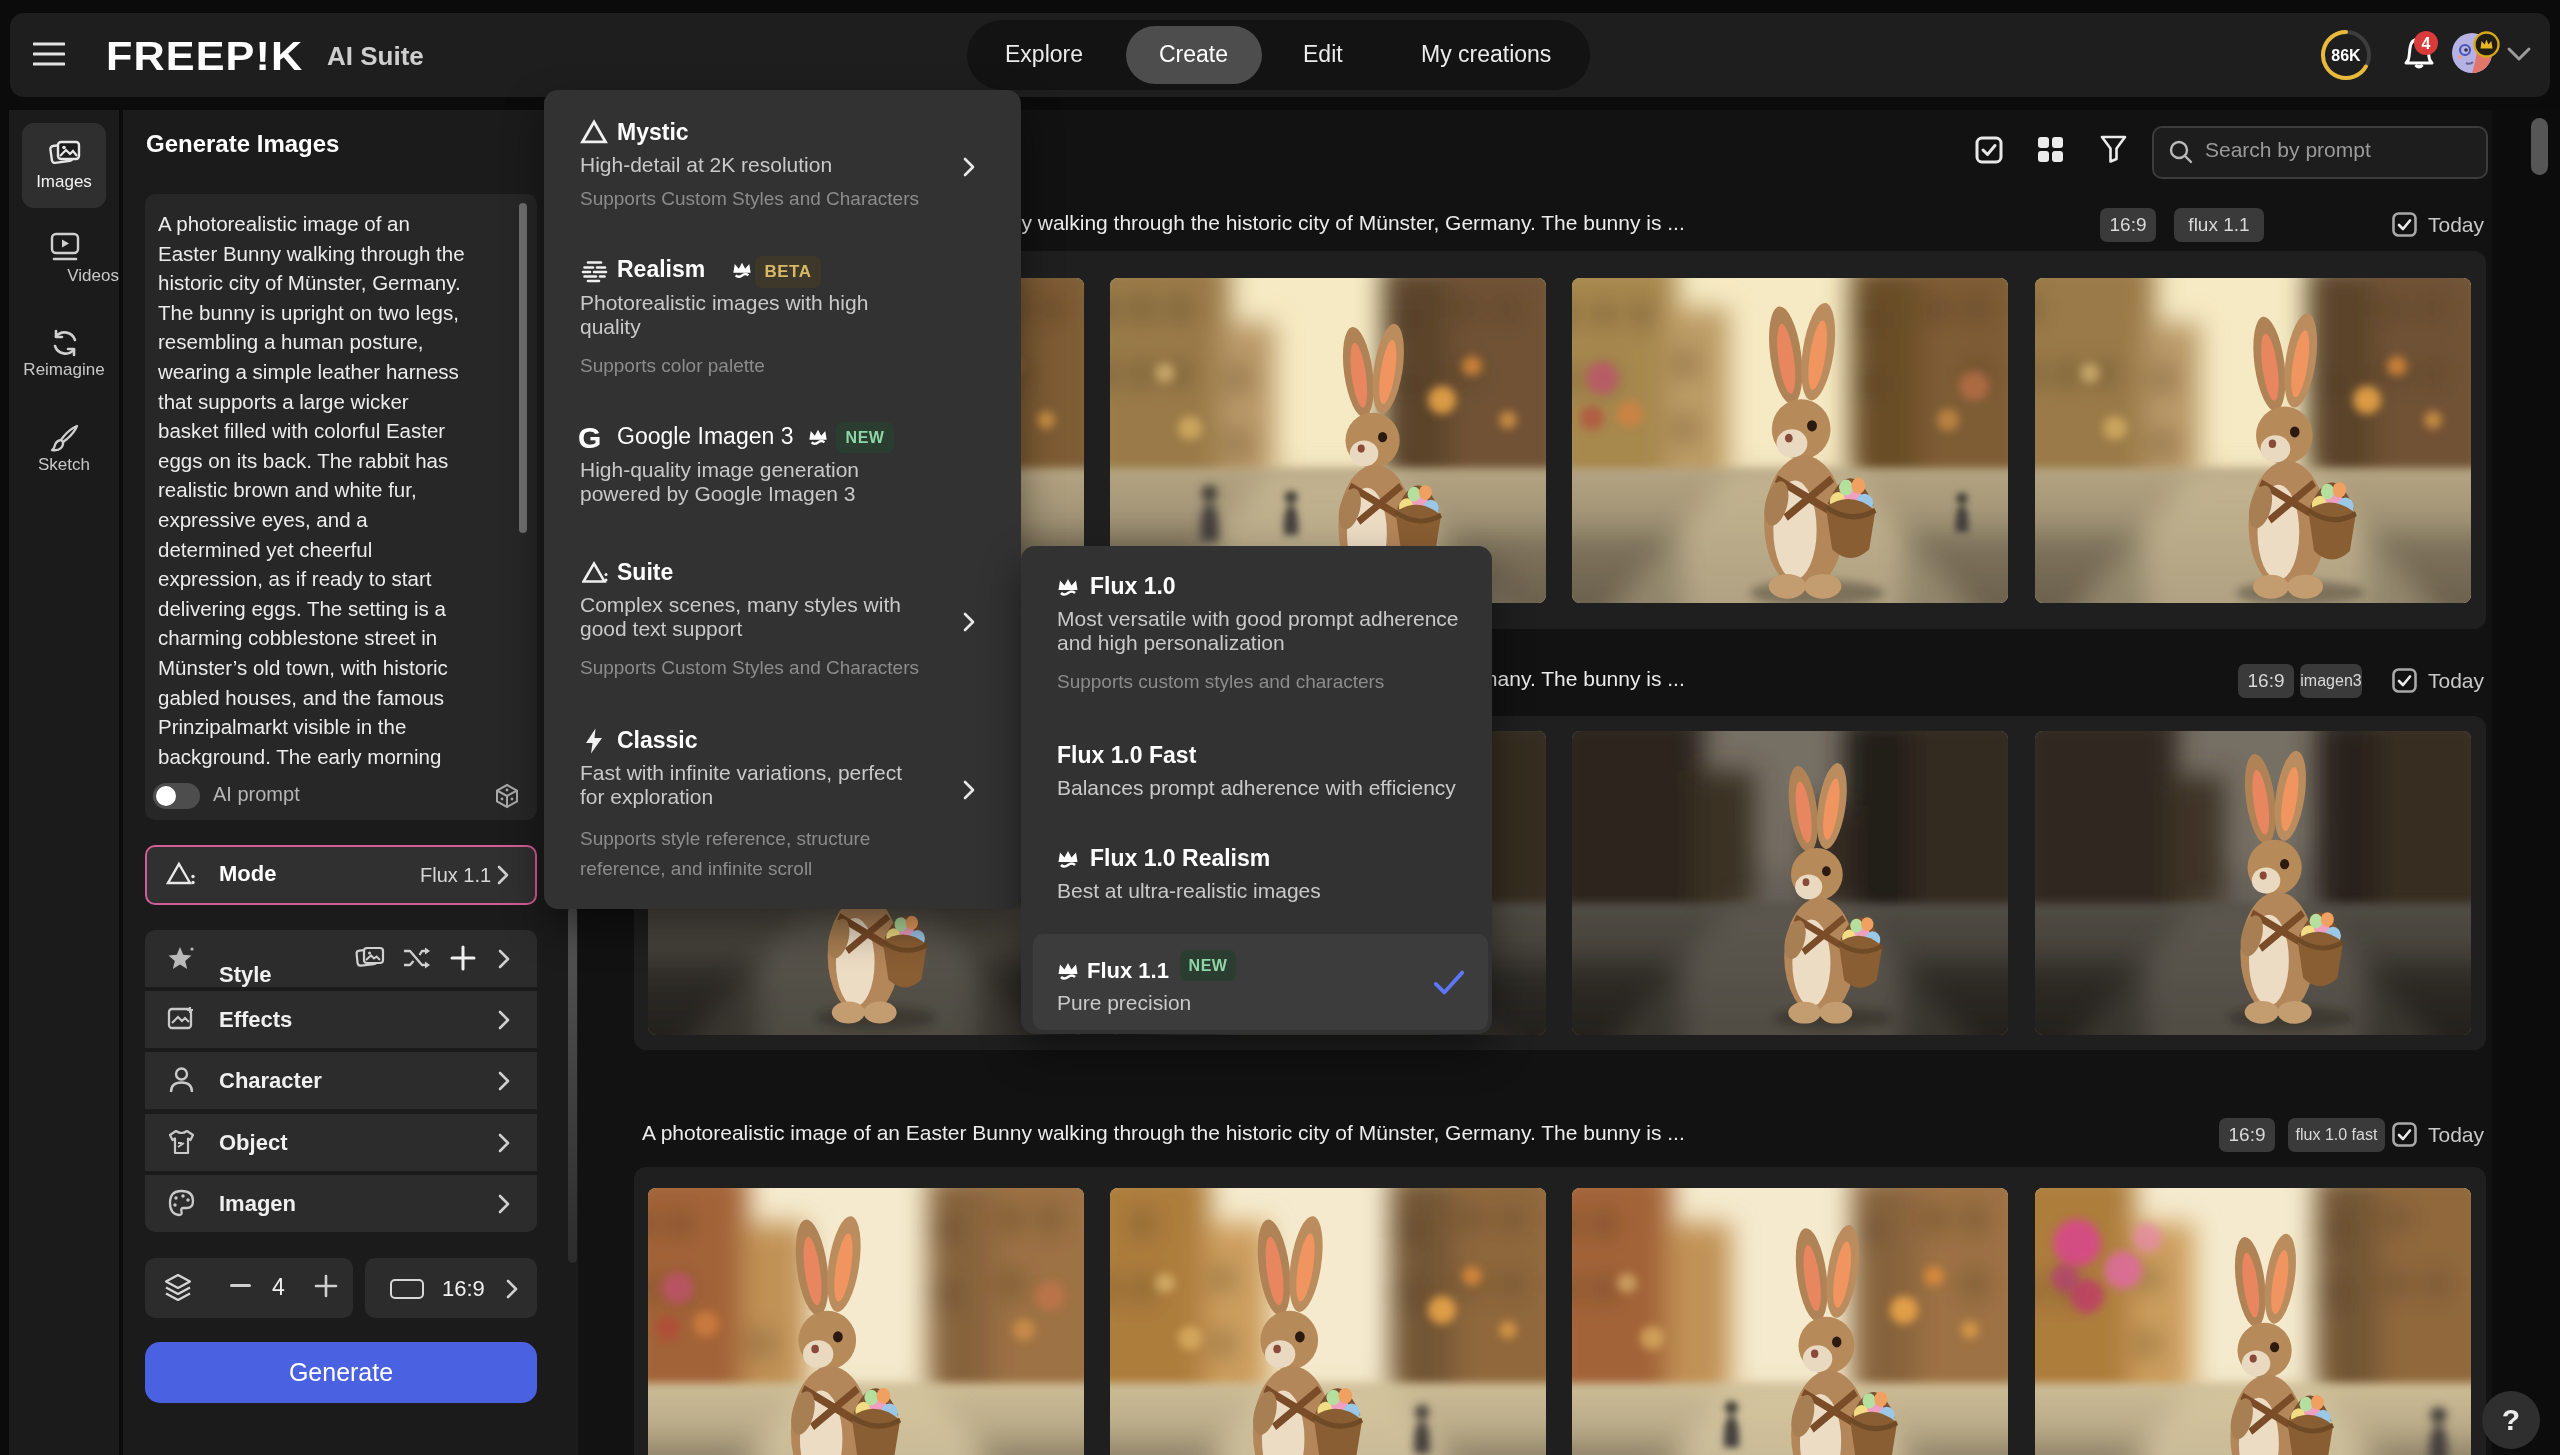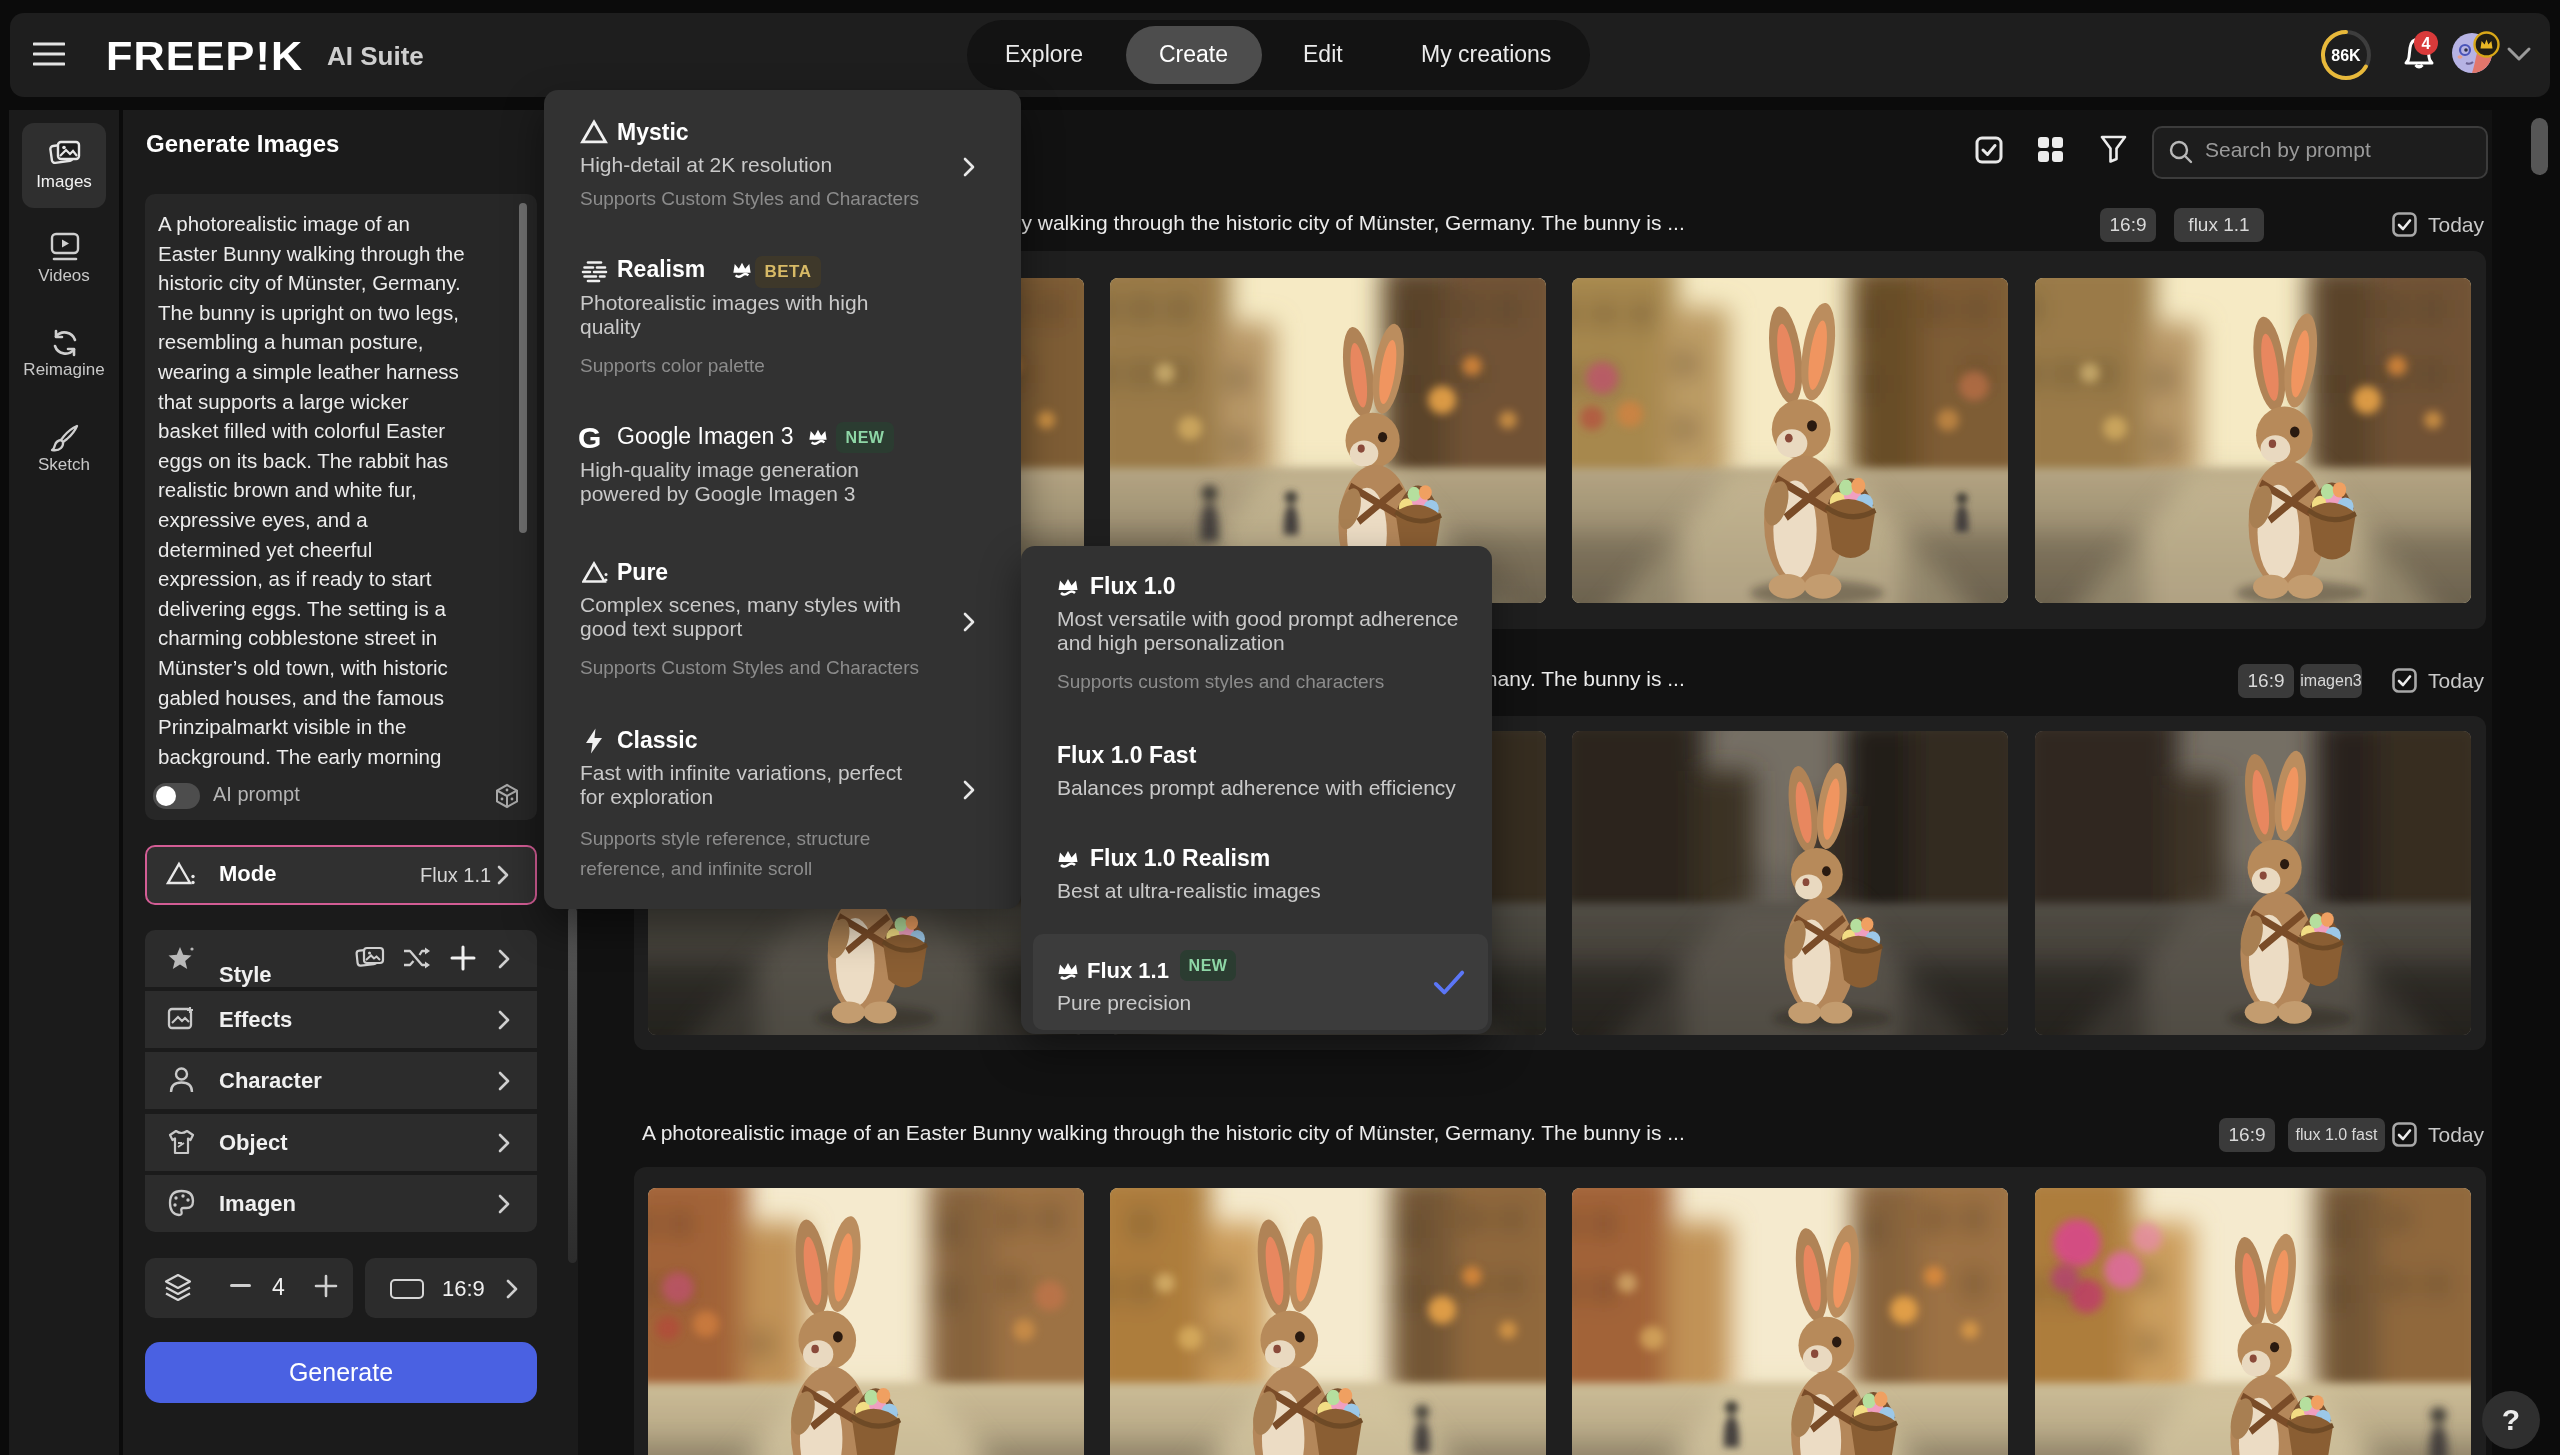--- a/index.html
+++ b/index.html
@@ -92,21 +92,21 @@
    <rect x="9" y="4" width="21" height="17" rx="3" fill="#1b1b1b" stroke="#e6e6e6" stroke-width="2.4"></rect>
    <circle cx="15" cy="9.5" r="1.8" fill="#e6e6e6"></circle>
    <path d="M11 18 L17 12 L21 16 L24 13 L28 18" fill="none" stroke="#e6e6e6" stroke-width="2.2"></path>
   </svg>
     <div class="abs" style="left:9px;top:172px;width:110px;text-align:center;font-size:17px;color:#f2f2f2">Images</div>
     <svg class="abs" style="left:50px;top:232px" width="30" height="30" viewBox="0 0 30 30">
    <rect x="2" y="2" width="26" height="19" rx="4" fill="none" stroke="#cfcfcf" stroke-width="2.4"></rect>
    <path d="M12 7.5 L19 11.5 L12 15.5 Z" fill="#cfcfcf"></path>
    <path d="M4 27 H26" stroke="#cfcfcf" stroke-width="2.6" stroke-linecap="round"></path>
   </svg>
-    <div class="abs" style="left:9px;top:266px;width:110px;text-align:center;font-size:17px;color:#c8c8c8">Videos</div>
+    <div class="abs" style="left:9px;top:266px;width:110px;text-align:right;font-size:17px;color:#c8c8c8">Videos</div>
     <svg class="abs" style="left:50px;top:328px" width="30" height="30" viewBox="0 0 30 30">
    <path d="M25 12 A11 11 0 0 0 6 8.5" fill="none" stroke="#cfcfcf" stroke-width="2.6" stroke-linecap="round"></path>
    <path d="M6 3 V9 H12" fill="none" stroke="#cfcfcf" stroke-width="2.6" stroke-linecap="round" stroke-linejoin="round"></path>
    <path d="M5 18 A11 11 0 0 0 24 21.5" fill="none" stroke="#cfcfcf" stroke-width="2.6" stroke-linecap="round"></path>
    <path d="M24 27 V21 H18" fill="none" stroke="#cfcfcf" stroke-width="2.6" stroke-linecap="round" stroke-linejoin="round"></path>
   </svg>
     <div class="abs" style="left:9px;top:360px;width:110px;text-align:center;font-size:17px;color:#c8c8c8">Reimagine</div>
     <svg class="abs" style="left:50px;top:423px" width="30" height="30" viewBox="0 0 30 30">
    <path d="M27 3 Q20 6 14 13 L11 17 L13 19 L17 16 Q24 10 27 3 Z" fill="none" stroke="#cfcfcf" stroke-width="2.3" stroke-linejoin="round"></path>
    <path d="M11 17 Q6 18 5 22 Q4 26 2 27 Q8 28 11 25 Q13.5 22.5 13 19" fill="none" stroke="#cfcfcf" stroke-width="2.3" stroke-linejoin="round"></path>
@@ -809,21 +809,21 @@
  <path d="M2.5 14 L4 4.5 L8.5 9.5 L12 3 L15.5 9.5 L20 4.5 L21.5 14 Z" fill="#fff"></path>
  <path d="M5 17 Q8 20 12 17 Q16 14 19 17" stroke="#fff" stroke-width="2.6" fill="none"></path>
 </svg>
     <div class="abs" style="left:836px;top:422px;width:58px;height:31px;background:#2b3c31;border-radius:7px;text-align:center;line-height:31px;font-size:16px;font-weight:bold;color:#8ed6a6;letter-spacing:.5px">NEW</div>
     <div class="abs" style="left:580px;top:458px;font-size:21px;color:#c9c9c9">High-quality image generation<br>powered by Google Imagen 3</div>
     <svg class="abs" style="left:582px;top:561px" width="26" height="24" viewBox="0 0 26 24">
  <path d="M12 2.5 L22.5 20.5 H1.5 Z" fill="none" stroke="#f0f0f0" stroke-width="2.5" stroke-linejoin="miter"></path>
  <circle cx="24" cy="19" r="1.5" fill="#f0f0f0"></circle>
       <circle cx="24" cy="13.5" r="1.5" fill="#f0f0f0"></circle>
 </svg>
-    <div class="abs" style="left:617px;top:559px;font-size:23px;font-weight:bold;color:#fff">Pure</div>
+    <div class="abs" style="left:617px;top:559px;font-size:23px;font-weight:bold;color:#fff">Suite</div>
     <div class="abs" style="left:580px;top:593px;font-size:21px;color:#c9c9c9">Complex scenes, many styles with<br>good text support</div>
     <svg class="abs" style="left:962px;top:611px" width="14" height="22" viewBox="0 0 14 22">
       <path d="M3 3 L11 11 L3 19" fill="none" stroke="#e8e8e8" stroke-width="2.6" stroke-linecap="round" stroke-linejoin="round"></path>
     </svg>
     <div class="abs" style="left:580px;top:657px;font-size:19px;color:#8c8c8c">Supports Custom Styles and Characters</div>
     <svg class="abs" style="left:583px;top:727px" width="22" height="28" viewBox="0 0 22 28">
  <path d="M12.5 1.5 L3 16 H9.5 L8 26.5 L19 11 H11.5 Z" fill="#f0f0f0"></path>
 </svg>
     <div class="abs" style="left:617px;top:727px;font-size:23px;font-weight:bold;color:#fff">Classic</div>
     <div class="abs" style="left:580px;top:761px;font-size:21px;color:#c9c9c9">Fast with infinite variations, perfect<br>for exploration</div>

